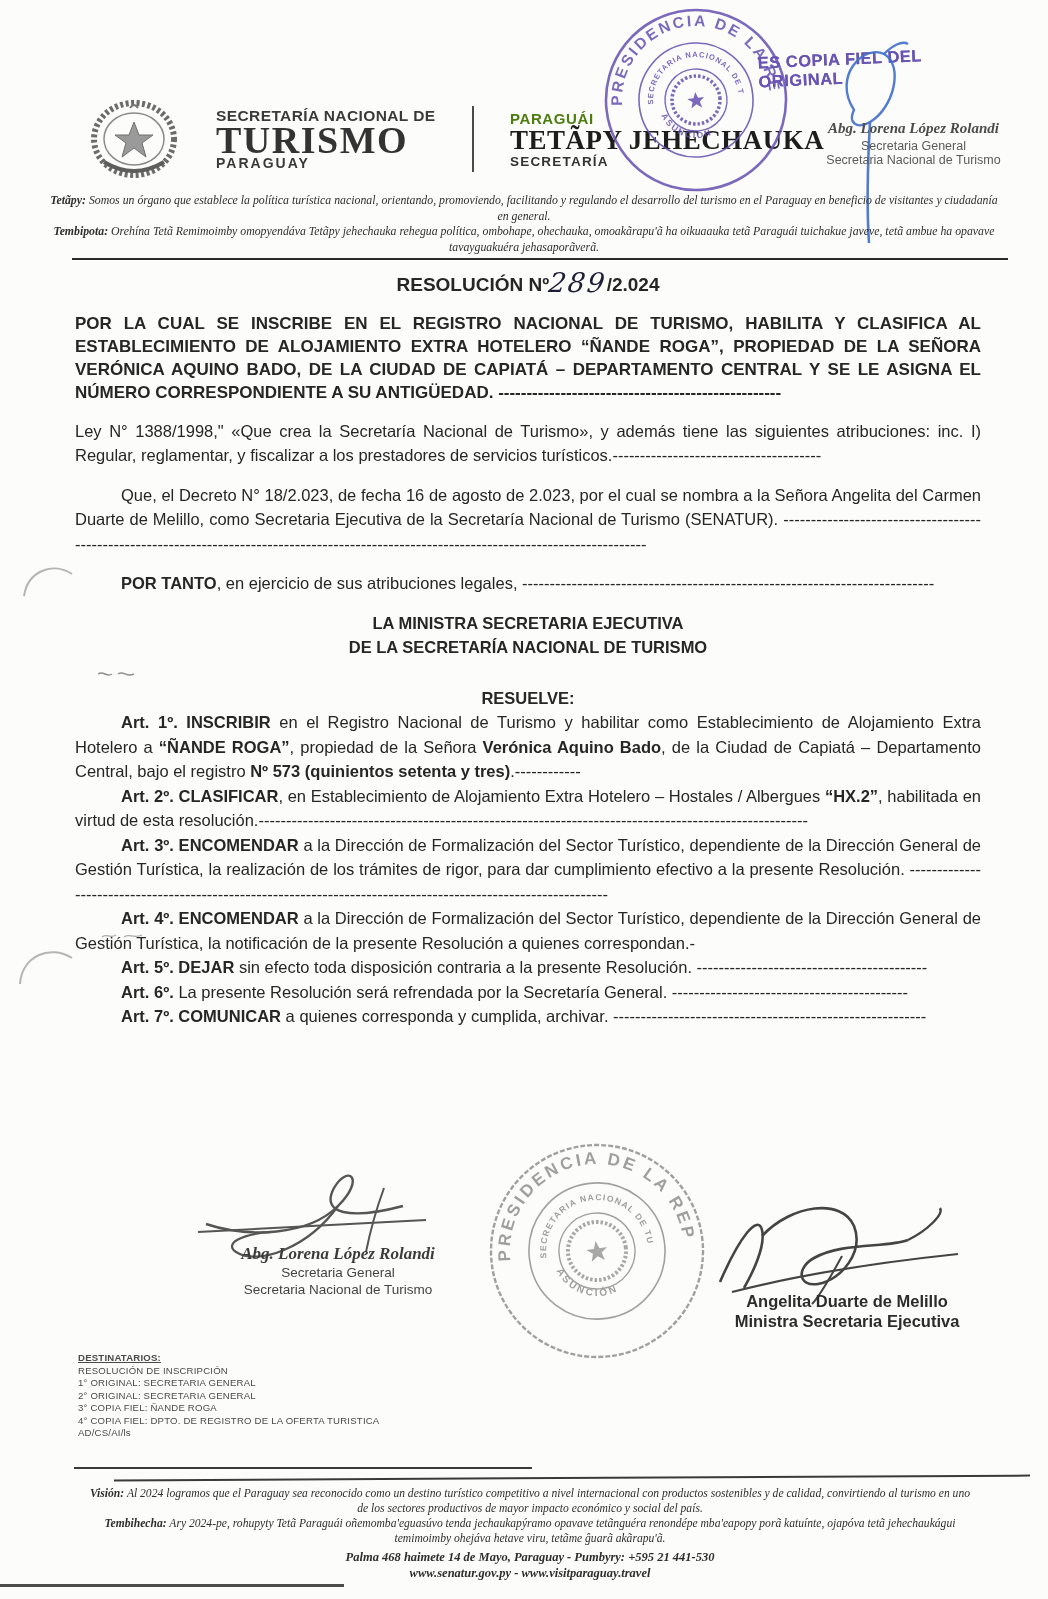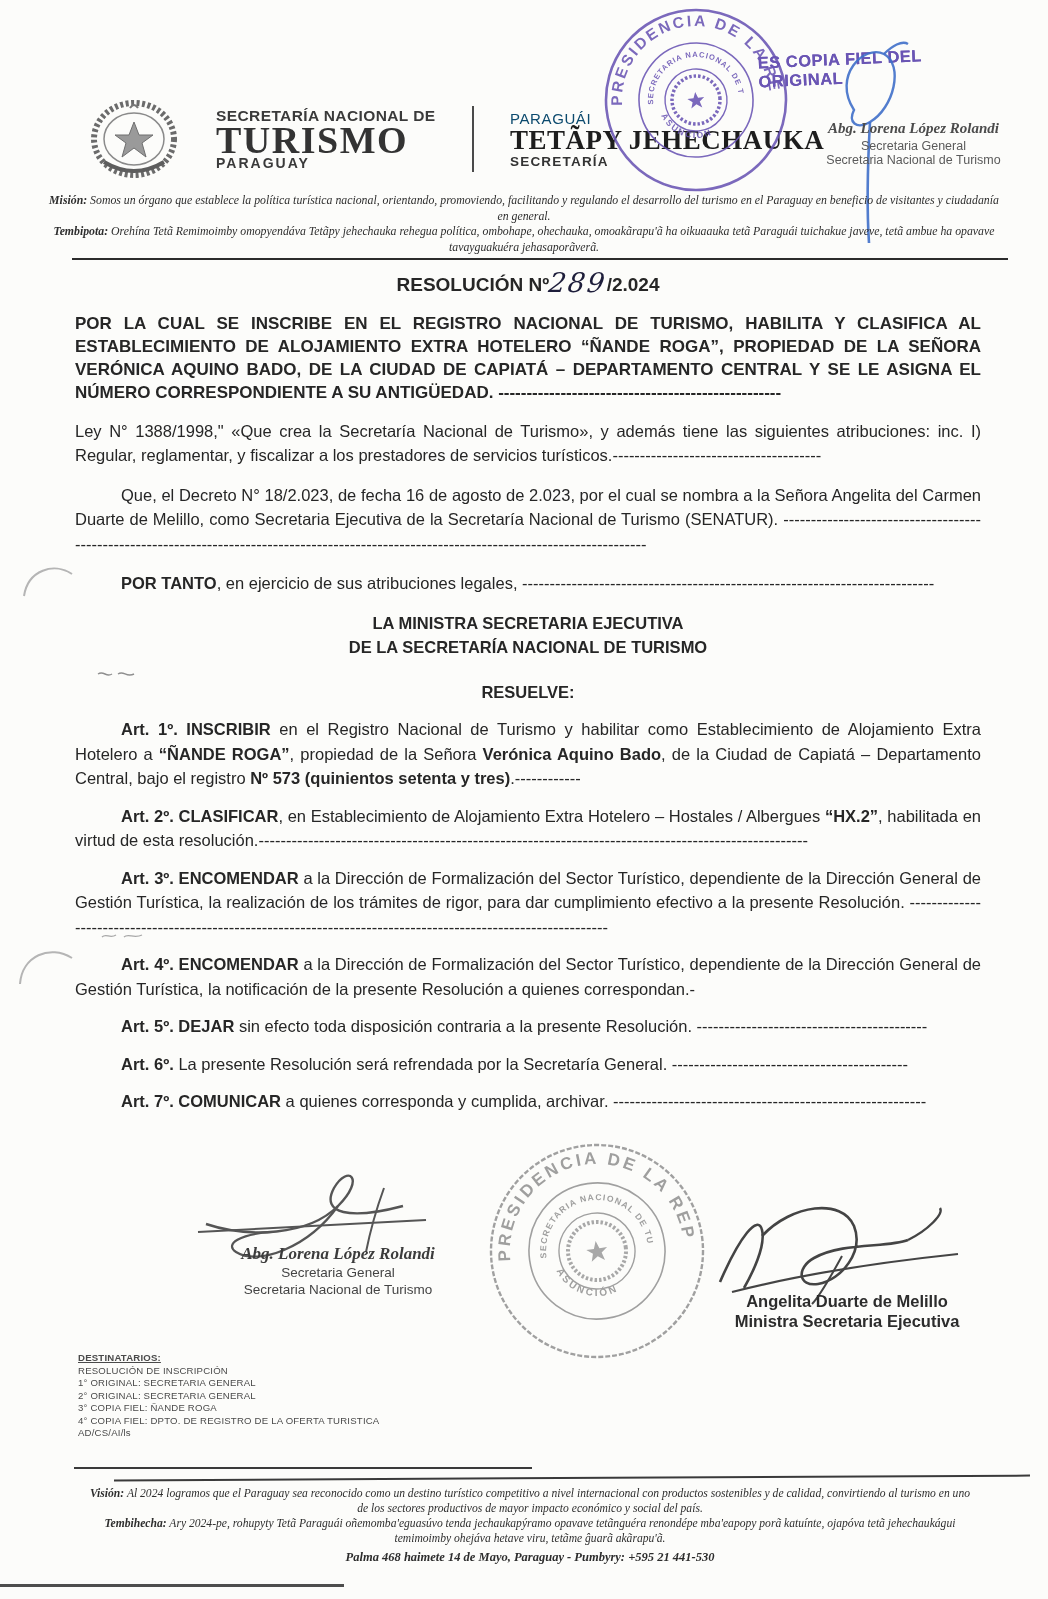--- a/index.html
+++ b/index.html
@@ -9,21 +9,21 @@
     background:#fcfcfa; color:#222;
     font-family:"Liberation Sans", sans-serif;
   }
 
   
   .header-row { position:absolute; top:96px; left:78px; display:flex; align-items:center; gap:26px; }
   .org-left .l1 { font-size:15.5px; font-weight:bold; color:#3a3a3a; letter-spacing:.4px; }
   .org-left .l2 { font-family:"Liberation Serif", serif; font-size:38px; font-weight:bold; color:#333; letter-spacing:1.5px; line-height:30px; }
   .org-left .l3 { font-size:14px; font-weight:bold; color:#3a3a3a; letter-spacing:2px; }
   .org-divider { width:2.5px; height:66px; background:#4a4a4a; margin:0 10px; }
-  .org-right .l1 { font-size:15px; font-weight:normal; color:#0c4a6e; letter-spacing:.6px; }
+  .org-right .l1 { font-size:15px; font-weight:bold; color:#4d7c0f; letter-spacing:.6px; }
   .org-right .l2 { font-family:"Liberation Serif", serif; font-size:27px; font-weight:bold; color:#1d1d1d; letter-spacing:.5px; line-height:27px; }
   .org-right .l3 { font-size:13.5px; font-weight:bold; color:#333; letter-spacing:1.2px; }
 
   
   .seal-top { position:absolute; left:600px; top:4px; width:192px; height:192px; opacity:.88; transform:rotate(-6deg); }
   .copy-stamp { position:absolute; left:758px; top:48px; width:250px;
     color:#6a55b4; font-weight:bold; font-size:16.5px; letter-spacing:.5px;
     transform:rotate(-2.5deg); text-shadow:0 0 .6px #6a55b4; }
   .certifier { position:absolute; left:806px; top:120px; width:215px; text-align:center; }
   .certifier .name { font-family:"Liberation Serif", serif; font-style:italic; font-weight:bold; font-size:15px; color:#4c4c4c; white-space:nowrap; }
@@ -39,22 +39,22 @@
 
   
   .doc { position:absolute; top:266px; left:75px; width:906px; font-size:16.5px; line-height:24.5px; color:#262626; }
   .res-head { text-align:center; font-weight:bold; font-size:19px; margin-top:4px; }
   .res-num { font-family:"DejaVu Serif", serif; font-style:italic; font-size:27px; font-weight:normal;
     display:inline-block; transform:skewX(-8deg) translateY(1px); letter-spacing:2px; color:#1d1d3a; }
   .title { margin-top:14px; font-weight:bold; font-size:17px; line-height:23px; text-align:justify; word-break:break-word; }
   .para { margin-top:15px; text-align:justify; word-break:break-word; }
   .indent { text-indent:46px; }
   .center-head { margin-top:15px; text-align:center; font-weight:bold; line-height:24px; }
-  .resuelve { margin-top:21px; text-align:center; font-weight:bold; }
-  .art { margin-top:13px; text-align:justify; text-indent:46px; word-break:break-word; }
+  .resuelve { margin-top:27px; text-align:center; font-weight:bold; }
+  .art { text-align:justify; text-indent:46px; word-break:break-word; }
 
   
   .sig-left { position:absolute; left:168px; top:1148px; width:340px; text-align:center; }
   .sig-left svg { display:block; margin:0 auto; }
   .sig-left .name { font-family:"Liberation Serif", serif; font-style:italic; font-weight:bold; font-size:17px; color:#3c3c3c; margin-top:-22px; white-space:nowrap; }
   .sig-left .r1, .sig-left .r2 { font-size:13.5px; color:#444; line-height:17px; }
   .seal-bottom { position:absolute; left:478px; top:1132px; width:238px; height:238px; opacity:.85; transform:rotate(-8deg); }
   .sig-right { position:absolute; left:682px; top:1196px; width:330px; text-align:center; }
   .sig-right .name { font-weight:bold; font-size:16.5px; color:#2c2c2c; margin-top:-18px; white-space:nowrap; }
   .sig-right .role { font-weight:bold; font-size:16.5px; color:#2c2c2c; line-height:21px; }
@@ -129,21 +129,21 @@
   <path d="M58,84 C56,120 54,160 57,205" fill="none" stroke="#3f6fc9" stroke-width="2.6" opacity=".9"></path>
 </svg>
 
 <div class="certifier">
   <div class="name">Abg. Lorena López Rolandi</div>
   <div class="r1">Secretaria General</div>
   <div class="r2">Secretaria Nacional de Turismo</div>
 </div>
 
 <div class="mission">
-  <b>Misión:</b>
+  <b>Tetãpy:</b>
   <span>Somos un órgano que establece la política turística nacional, orientando, promoviendo, facilitando y regulando el desarrollo del turismo en el Paraguay en beneficio de visitantes y ciudadanía en general.</span><br>
   <b>Tembipota:</b>
   <span>Orehína Tetã Remimoimby omopyendáva Tetãpy jehechauka rehegua política, ombohape, ohechauka, omoakãrapu'ã ha oikuaauka tetã Paraguái tuichakue javeve, tetã ambue ha opavave tavayguakuéra jehasaporãverã.</span>
 </div>
 <div class="rule-top"></div>
 
 <div class="doc">
 
   <div class="res-head">
     <span>RESOLUCIÓN Nº</span><span class="res-num">289</span><span>/2.024</span>
@@ -240,20 +240,21 @@
 
 <div class="vision">
   <b>Visión:</b>
   <span>Al 2024 logramos que el Paraguay sea reconocido como un destino turístico competitivo a nivel internacional con productos sostenibles y de calidad, convirtiendo al turismo en uno de los sectores productivos de mayor impacto económico y social del país.</span><br>
   <b>Tembihecha:</b>
   <span>Ary 2024-pe, rohupyty Tetã Paraguái oñemomba'eguasúvo tenda jechaukapýramo opavave tetãnguéra renondépe mba'eapopy porã katuínte, ojapóva tetã jehechaukágui temimoimby ohejáva hetave viru, tetãme ĝuarã akãrapu'ã.</span>
 </div>
 
 <div class="address">
   <div>Palma 468 haimete 14 de Mayo, Paraguay - Pumbyry: +595 21 441-530</div>
+  <div>www.senatur.gov.py - www.visitparaguay.travel</div>
 </div>
 
 <div class="bottom-mark"></div>
 
 <svg class="pen-mark" style="left:18px; top:556px;" width="60" height="50" viewBox="0 0 60 50">
   <path d="M6,40 C10,14 36,6 54,18" fill="none" stroke="#b5b5b5" stroke-width="2"></path>
 </svg>
 <svg class="pen-mark" style="left:16px; top:938px;" width="60" height="55" viewBox="0 0 60 55">
   <path d="M4,46 C6,18 34,6 56,20" fill="none" stroke="#b5b5b5" stroke-width="2"></path>
 </svg>

